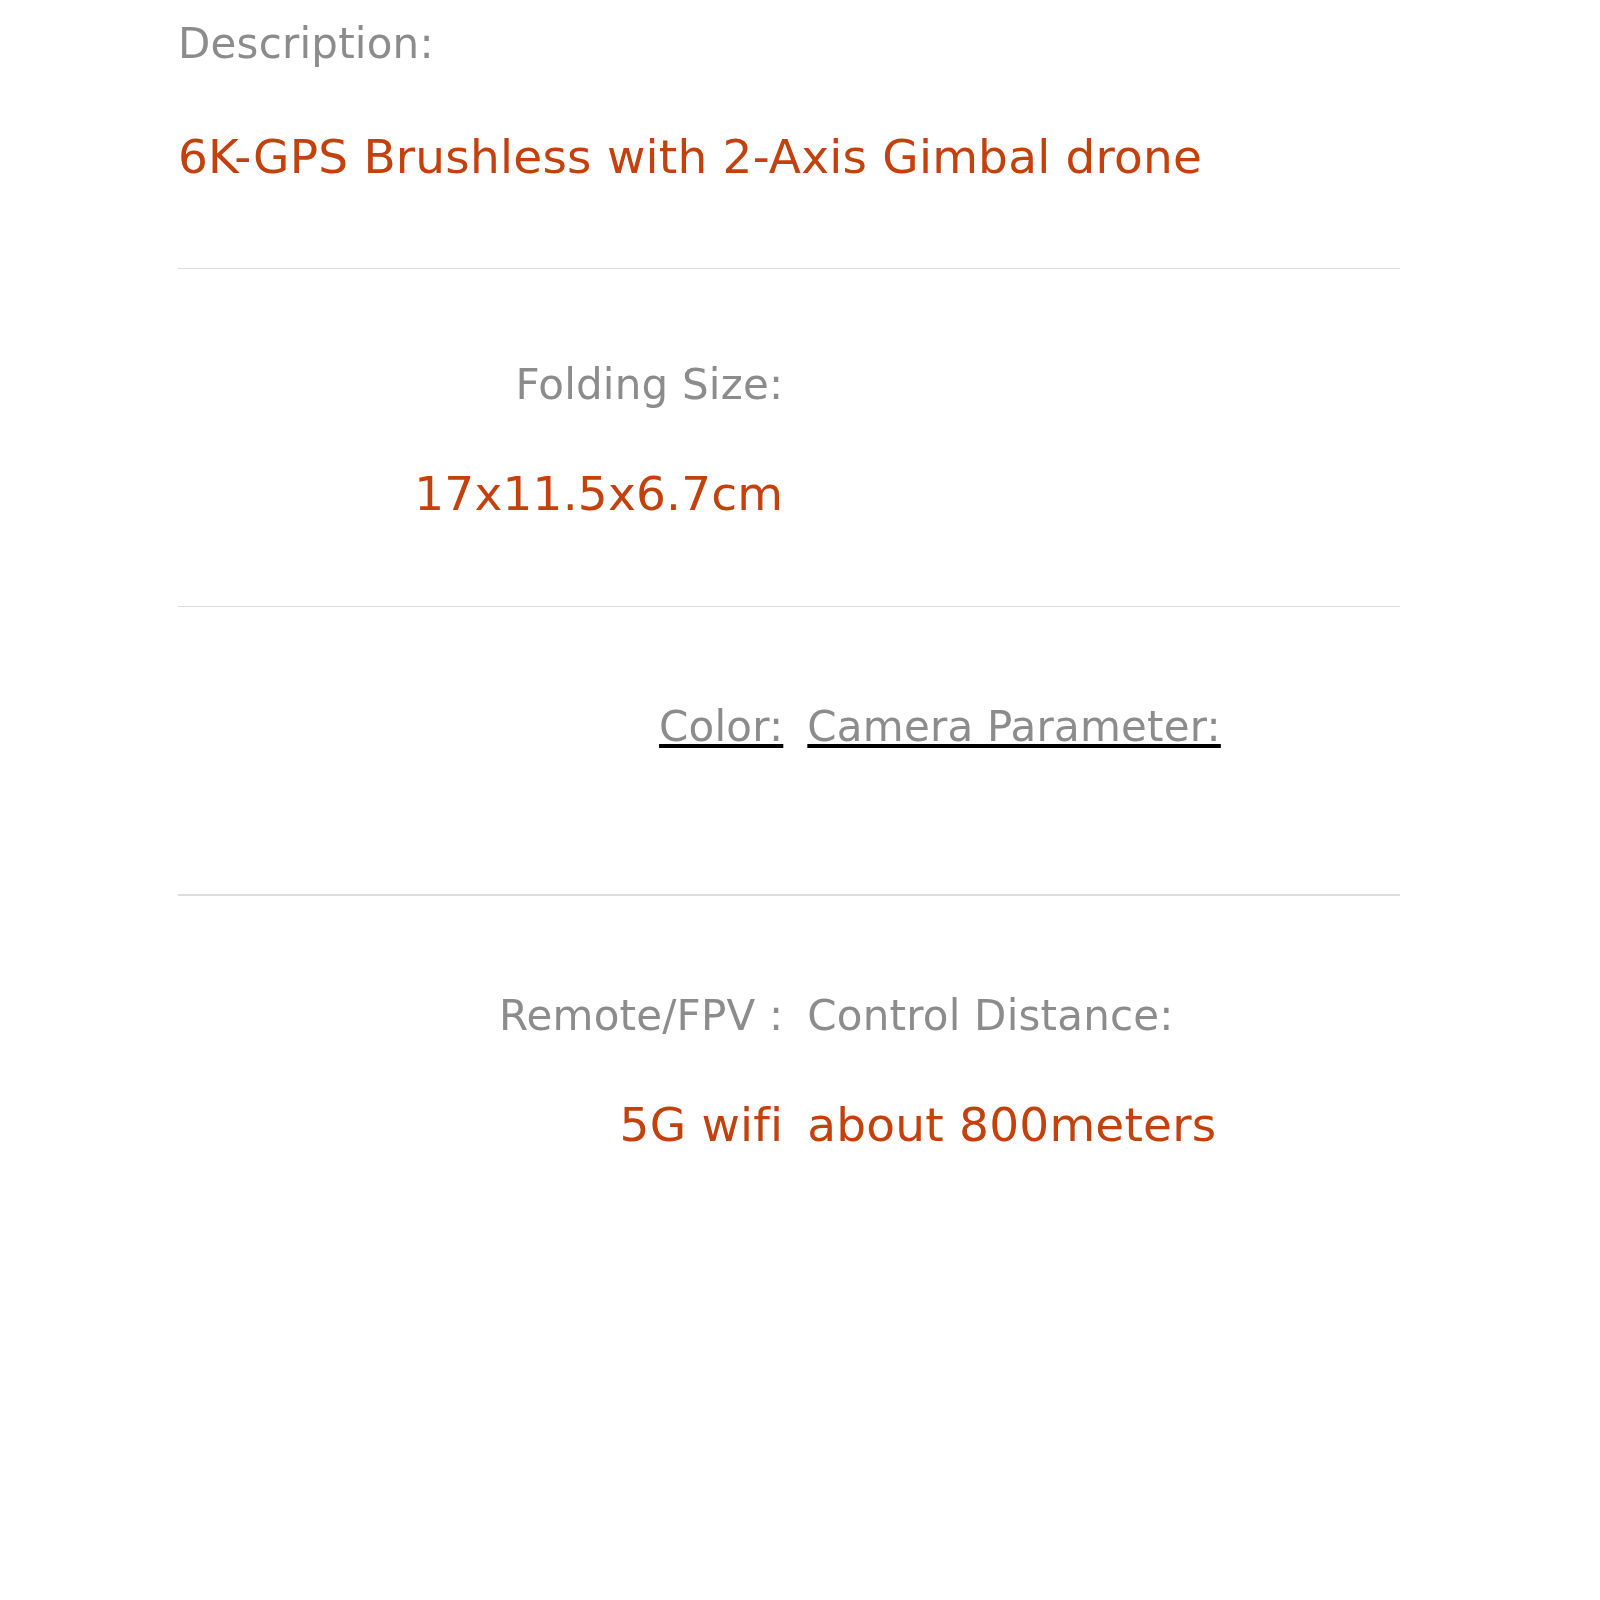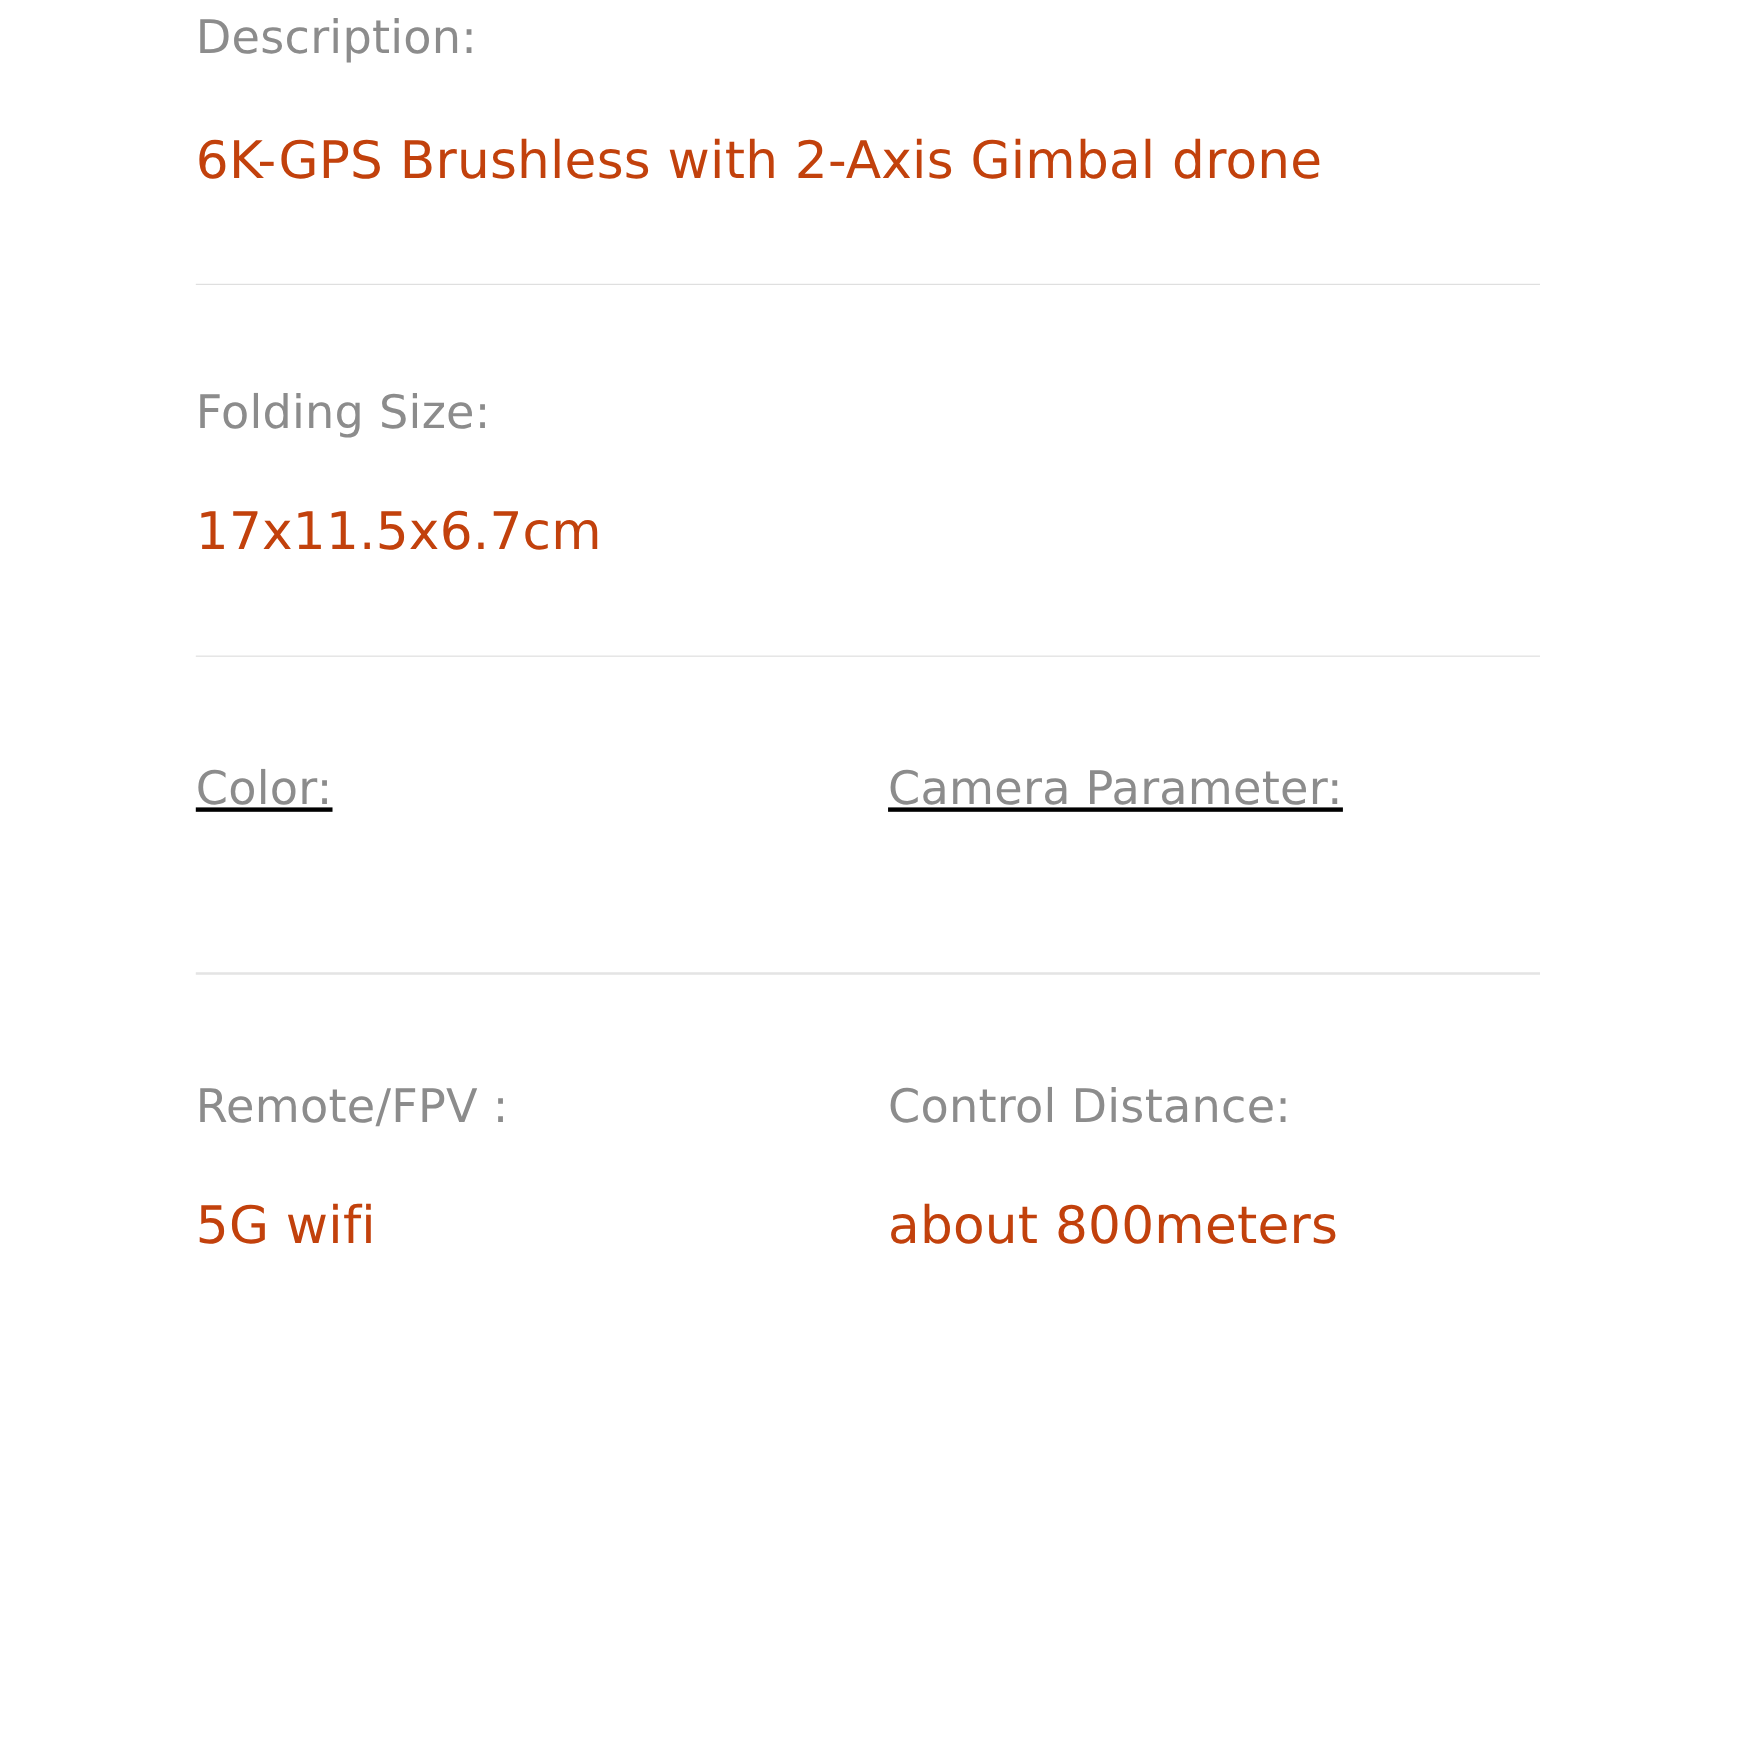--- a/index.html
+++ b/index.html
@@ -10,21 +10,21 @@
     width: 1600px;
     height: 1600px;
     background: #ffffff;
     font-family: "DejaVu Sans", sans-serif;
     overflow: hidden;
   }
   .sheet {
     box-sizing: border-box;
     width: 1600px;
     height: 1600px;
-    padding: 0 200px 0 178px;
+    padding: 10px 200px 0 178px;
     background: #ffffff;
   }
   .spec-label {
     color: #8c8c8c;
     font-size: 42px;
     font-weight: 400;
     line-height: 1.15;
     letter-spacing: 0.2px;
   }
   .spec-value {
@@ -49,20 +49,21 @@
   .row {
     display: flex;
     width: 100%;
   }
   .cell {
     box-sizing: border-box;
   }
   .cell.left {
     width: 51.5%;
     padding-right: 24px;
+    text-align: right;
   }
   .cell.right {
     width: 48.5%;
   }
   .cell .spec-label {
     margin-bottom: 56px;
   }
   .pad-1 { padding-top: 92px; padding-bottom: 84px; }
   .pad-2 { padding-top: 96px; padding-bottom: 86px; text-decoration: underline; }
   .pad-3 { padding-top: 96px; padding-bottom: 62px; }

